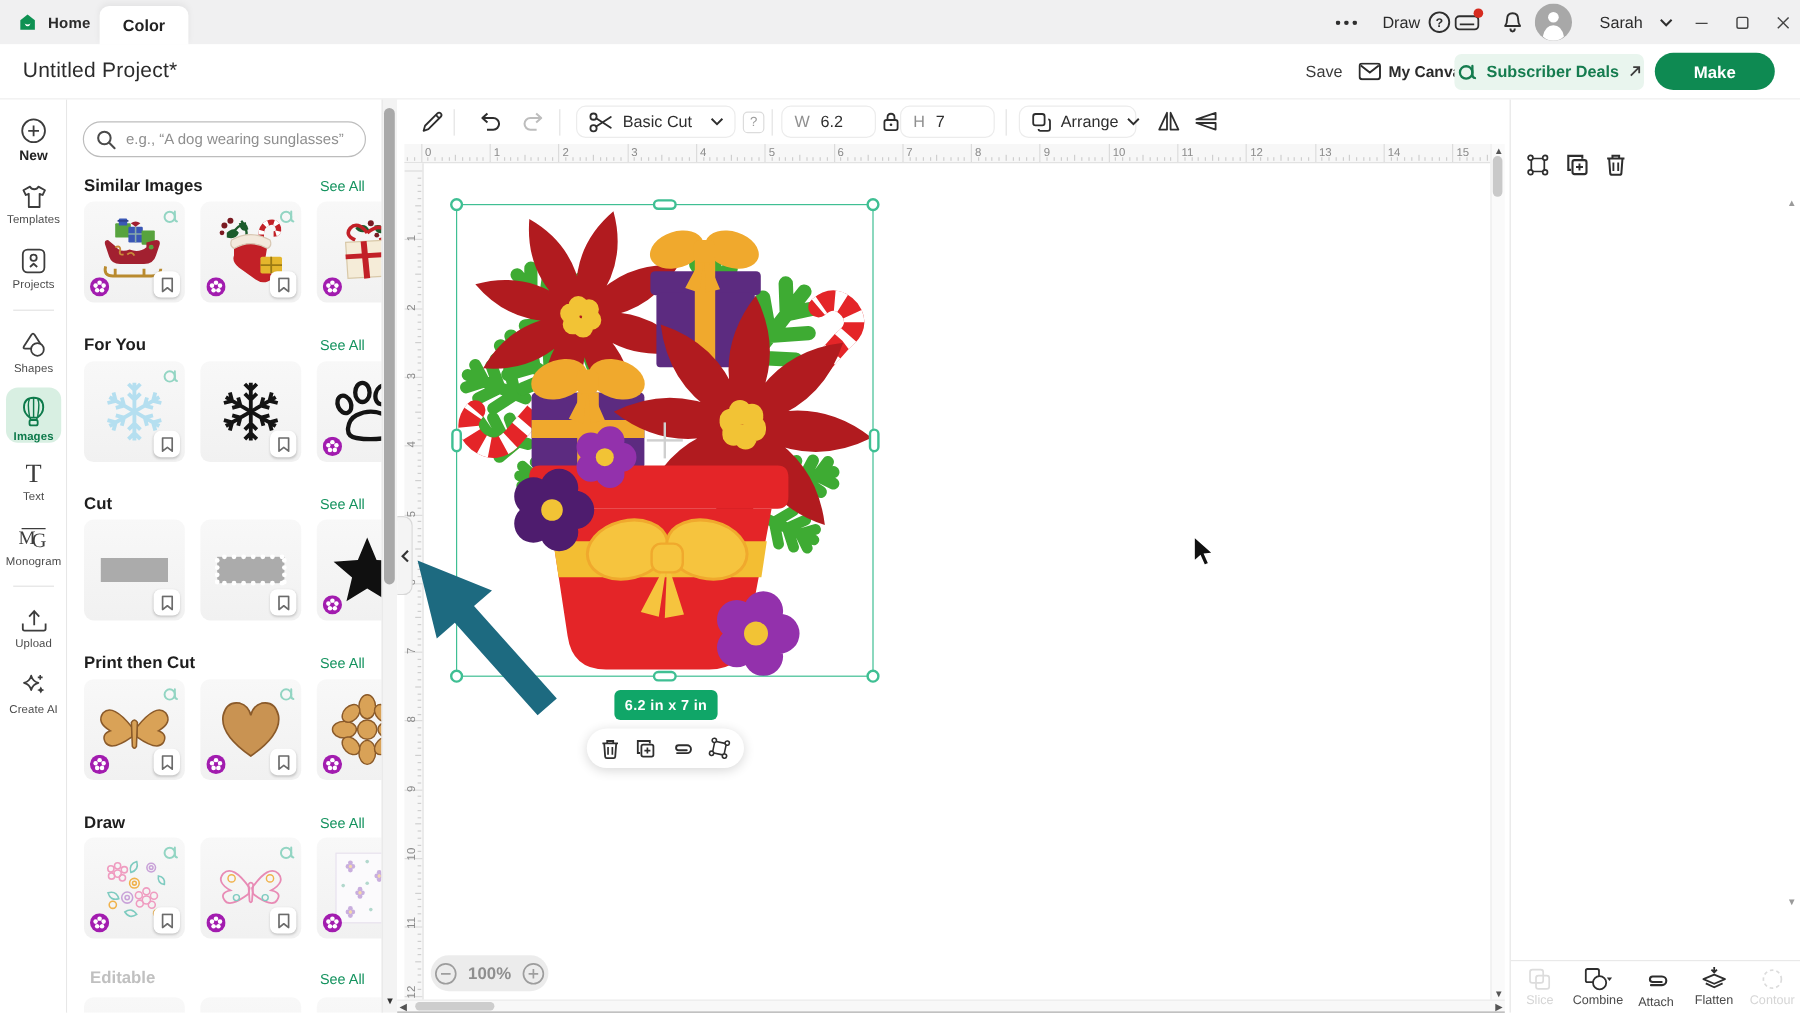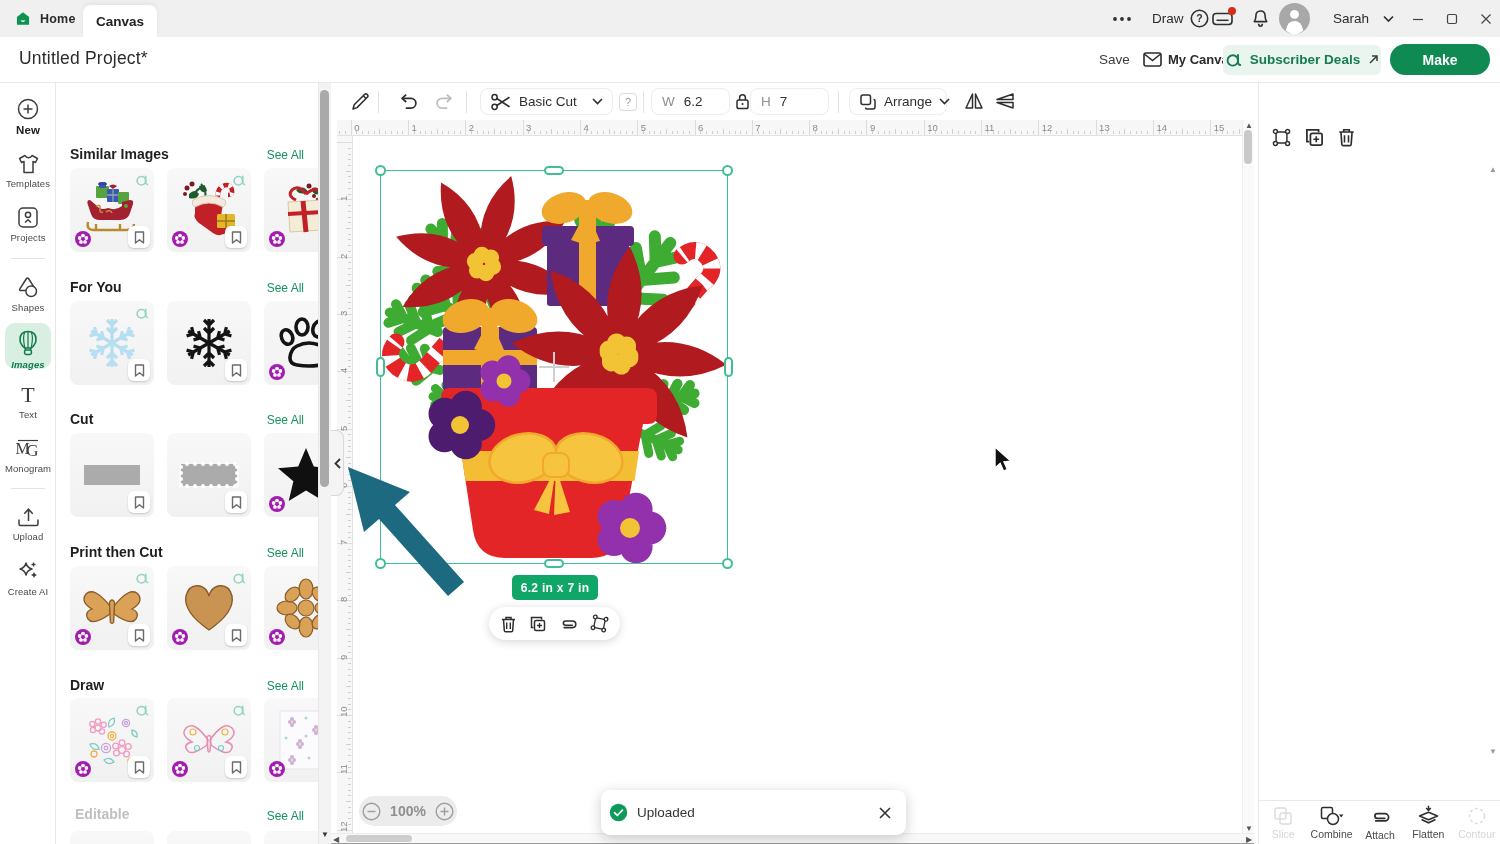--- a/index.html
+++ b/index.html
@@ -16,33 +16,33 @@
   #canvas-tab span { font-size:13.5px; font-weight:700; color:#222; }
   #topright { left:0; top:0; width:1500px; height:37px; }
   #topright .tr-item { position:absolute; top:0; height:37px; display:flex; align-items:center; }
   .tr-item { display:flex; align-items:center; color:#2f2f2f; }
   #help-label { font-size:13.5px; color:#2b2b2b; margin-right:6px; }
   #user-name { font-size:13.5px; color:#2b2b2b; margin:0 6px 0 8px; }
 
   
   #projectbar { left:0; top:37px; width:1500px; height:46px; background:#fff; border-bottom:1px solid #e9e9e9; }
   #project-title { left:19px; top:11px; font-size:17.5px; font-weight:400; color:#2b2b2b; letter-spacing:.2px; }
-  #projectbar-right { left:11px; top:0; width:1464px; height:45px; }
+  #projectbar-right { left:0; top:0; width:1464px; height:45px; }
   #projectbar-right > span { position:absolute; top:0; height:45px; display:flex; align-items:center; }
   #save-label { font-size:13.5px; color:#3a3a3a; }
   #mystuff { display:flex; align-items:center; gap:6px; font-size:13px; font-weight:700; color:#2b2b2b; }
   #subscriber-pill { display:flex; align-items:center; justify-content:center; gap:8px; background:#e9f5ee; border-radius:6px; height:30px !important; }
   #subscriber-pill .lbl { color:#157c4f; font-size:13.5px; font-weight:700; }
   #make-btn { width:100px; height:31px !important; background:#0e8a52; border-radius:16px; color:#fff; font-size:14px; font-weight:700; display:flex; align-items:center; justify-content:center; }
 
   
   #navrail { left:0; top:83px; width:56px; height:761px; background:#fff; border-right:1px solid #e7e7e7; }
   .nav-item { position:absolute; left:0; width:56px; display:flex; flex-direction:column; align-items:center; gap:3px; color:#3d3d3d; }
   .nav-item .nav-label { font-size:9.5px; color:#4a4a4a; letter-spacing:.1px; }
-  .nav-item.active .nav-label { color:#0d7a4b; font-weight:700;font-style:italic; }
+  .nav-item.active .nav-label { color:#0d7a4b; font-weight:700; }
   .nav-pill { position:absolute; left:5px; width:46px; height:46px; background:#d8efe2; border-radius:10px; }
   .nav-divider { position:absolute; left:11px; width:34px; height:1px; background:#e3e3e3; }
 
   
   #imagespanel { left:56px; top:83px; width:262px; height:761px; background:#fff; overflow:hidden; }
   #searchbox { left:13px; top:18px; width:236px; height:30px; border:1.5px solid #bdbdbd; border-radius:16px; display:flex; align-items:center; padding:0 10px; gap:8px; background:#fff; }
   #searchbox .ph { font-size:12.5px; color:#8f8f8f; white-space:nowrap; }
   .section-header { position:absolute; left:14px; right:14px; display:flex; justify-content:space-between; align-items:baseline; }
   .section-title { font-size:14px; font-weight:700; color:#1e1e1e; }
   .see-all { font-size:12px; color:#15935f; }
@@ -135,21 +135,21 @@
 
   <div class="abs" id="titlebar">
     <div class="abs" id="home-group">
       <svg width="14" height="17" viewBox="0 0 21 21">
           <path d="M10.5 1 L19.6 8.2 L19.6 19.8 L1.4 19.8 L1.4 8.2 Z" fill="#0e9152"></path>
           <path d="M6.8 12.2 q3.7 2.6 7.4 0 q-1.1 3.4 -3.7 3.4 q-2.6 0 -3.7 -3.4z" fill="#fff"></path>
         </svg>
       <span id="home-label">Home</span>
     </div>
     <div class="abs" id="canvas-tab">
-      <span>Canvas</span>
+      <span>Color</span>
     </div>
     <div class="abs" id="topright">
       <span class="tr-item" style="left:1113px">
         <svg width="18" height="4" viewBox="0 0 18 4">
             <circle cx="2" cy="2" r="1.9" fill="#2f2f2f"></circle>
             <circle cx="9" cy="2" r="1.9" fill="#2f2f2f"></circle>
             <circle cx="16" cy="2" r="1.9" fill="#2f2f2f"></circle>
           </svg>
       </span>
       <span class="tr-item" style="left:1152px">
@@ -298,20 +298,27 @@
       <svg width="24" height="24" viewBox="0 0 24 24">
           <path d="M10 4 q1.2 4.8 6 6 q-4.8 1.2 -6 6 q-1.2 -4.8 -6 -6 q4.8 -1.2 6 -6z" fill="none" stroke="#3d3d3d" stroke-width="1.5" stroke-linejoin="round"></path>
           <path d="M18 13 q.6 2.4 3 3 q-2.4 .6 -3 3 q-.6 -2.4 -3 -3 q2.4 -.6 3 -3z" fill="#3d3d3d"></path>
           <path d="M17.5 3.5 l0 4 M15.5 5.5 l4 0" stroke="#3d3d3d" stroke-width="1.3"></path>
         </svg>
       <span class="nav-label">Create AI</span>
     </div>
   </div>
 
   <div class="abs" id="imagespanel">
+    <div class="abs" id="searchbox">
+      <svg width="17" height="17" viewBox="0 0 17 17">
+          <circle cx="7" cy="7" r="5.2" fill="none" stroke="#4a4a4a" stroke-width="1.7"></circle>
+          <path d="M11 11 L15.5 15.5" stroke="#4a4a4a" stroke-width="1.7" stroke-linecap="round"></path>
+        </svg>
+      <span class="ph">e.g., “A dog wearing sunglasses”</span>
+    </div>
     <div id="panel-sections">
     <div class="section-header" style="top:63px">
       <span class="section-title">Similar Images</span>
       <span class="see-all">See All</span>
     </div>
     <div class="card" style="left:14px; top:85px">
       <div class="art">
             <svg viewBox="0 0 60 60">
 <rect x="14" y="6" width="13" height="12" rx="1" fill="#57a33e"></rect>
               <rect x="17" y="2" width="7" height="6" rx="1" fill="#3a57b5"></rect>
@@ -1354,30 +1361,20 @@
         <circle cx="9.5" cy="9.5" r="8.3" fill="none" stroke="#9d9d9d" stroke-width="1.4"></circle>
         <path d="M5.5 9.5 h8" stroke="#9d9d9d" stroke-width="1.4"></path>
       </svg>
     <span id="zoom-level">100%</span>
     <svg width="19" height="19" viewBox="0 0 19 19">
         <circle cx="9.5" cy="9.5" r="8.3" fill="none" stroke="#9d9d9d" stroke-width="1.4"></circle>
         <path d="M5.5 9.5 h8 M9.5 5.5 v8" stroke="#9d9d9d" stroke-width="1.4"></path>
       </svg>
   </div>
 
-  <div class="abs" id="toast">
-    <svg width="19" height="19" viewBox="0 0 24 24">
-        <circle cx="12" cy="12" r="11" fill="#0e9a5b"></circle>
-        <path d="M7 12.3 L10.5 15.8 L17 9" fill="none" stroke="#fff" stroke-width="2.2" stroke-linecap="round" stroke-linejoin="round"></path>
-      </svg>
-    <span id="toast-text">Uploaded</span>
-    <svg width="14" height="14" viewBox="0 0 14 14">
-        <path d="M2 2 L12 12 M12 2 L2 12" stroke="#333" stroke-width="1.6"></path>
-      </svg>
-  </div>
 
   <div class="abs" id="rightpanel">
     <div id="rp-actions">
       <span>
         <svg width="21" height="21" viewBox="0 0 19 19">
             <circle cx="4" cy="4" r="1.8" fill="none" stroke="#2e2e2e" stroke-width="1.3"></circle>
             <circle cx="15" cy="4" r="1.8" fill="none" stroke="#2e2e2e" stroke-width="1.3"></circle>
             <circle cx="4" cy="15" r="1.8" fill="none" stroke="#2e2e2e" stroke-width="1.3"></circle>
             <circle cx="15" cy="15" r="1.8" fill="none" stroke="#2e2e2e" stroke-width="1.3"></circle>
             <path d="M5.8 4.6 L13.2 4.6 M4.6 5.8 L4.6 13.2 M14.4 5.8 L14.4 13.2 M5.8 14.4 L13.2 14.4" stroke="#2e2e2e" stroke-width="1.3"></path>

